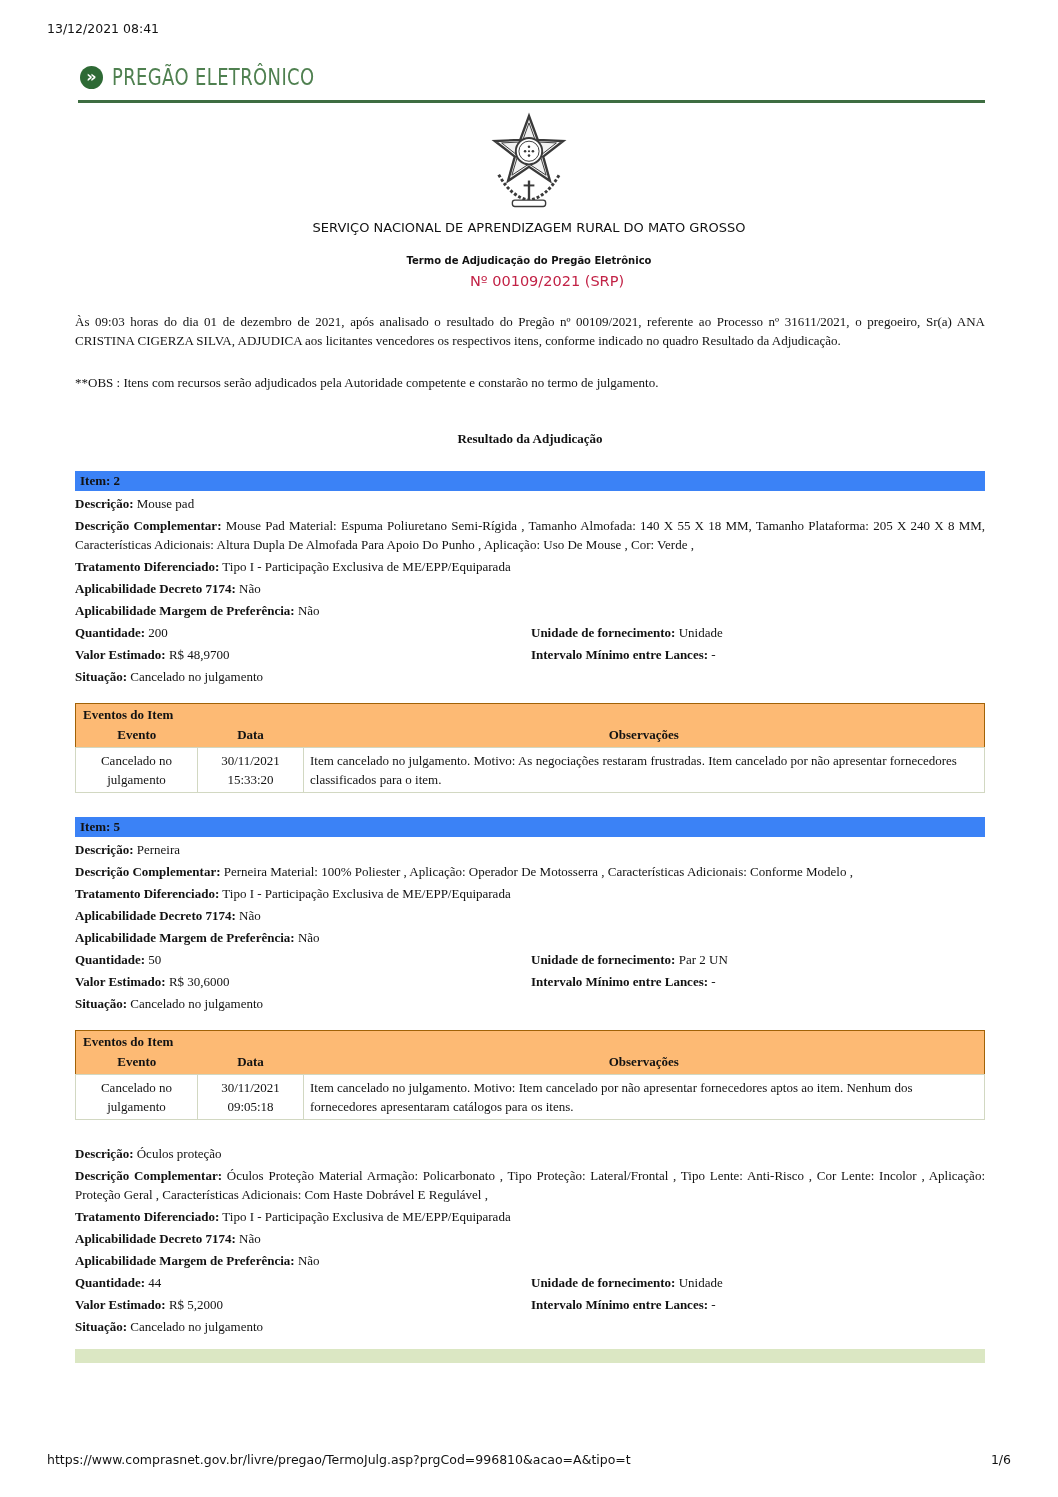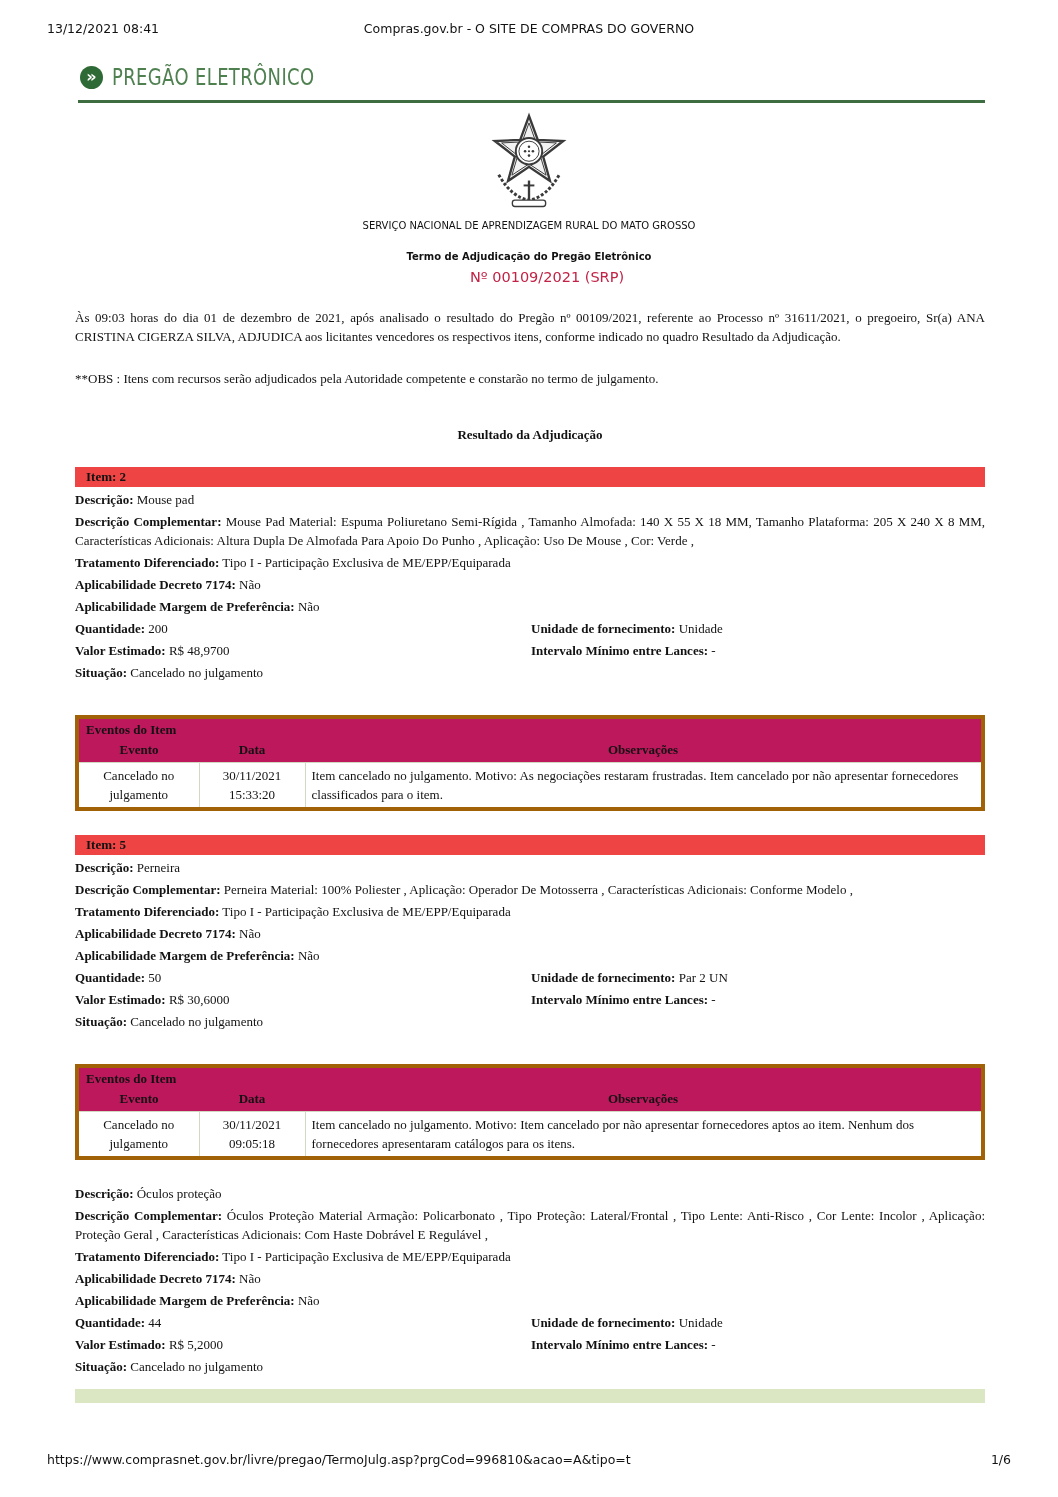--- a/index.html
+++ b/index.html
@@ -21,60 +21,59 @@
     text-align:center; line-height:22px; font-size:16px; font-weight:bold; flex:0 0 auto;
   }
   .logo-text {
     font-size:23px; color:#4f8050; white-space:nowrap; letter-spacing:0.5px;
     transform:scaleX(0.78); transform-origin:left center; display:inline-block;
   }
   .rule { position:absolute; top:100px; left:78px; width:907px; height:3px; background:#3e6d41; }
 
   .main { position:absolute; top:112px; left:0; width:100%; }
   .emblem { text-align:center; height:98px; }
-  .org { text-align:center; font-size:10px; margin-top:10px; }
+  .org { text-align:center; font-size:13px; margin-top:10px; }
   .doc-title { text-align:center; font-size:10px; font-weight:bold; margin-top:20px; }
   .doc-num { text-align:center; font-size:14.5px; color:#c22246; margin-top:7px;padding-left:36px; }
 
   .content { margin:0 73px 0 75px;font-family:Liberation Serif, serif; }
   .intro { margin:23px 0 0; text-align:justify; line-height:19px; }
   .obs { margin:23px 0 0; line-height:19px; }
   .result-title { text-align:center; font-weight:bold; margin-top:39px; }
 
   .item { margin-top:24px; }
-  .item-bar { background:#ef4444; font-weight:bold; padding:2px 11px;margin-top:8px; }
+  .item-bar { background:#3b82f6; font-weight:bold; padding:2px 5px;margin-top:8px; }
   .fields p { margin:3px 0 0; line-height:19px; }
   .fields .just { text-align:justify; }
   .cols { display:flex; }
   .cols .left { width:456px; flex:0 0 auto; }
   .cols .right { flex:1; }
 
   table.events {
     width:100%; border-collapse:collapse; table-layout:fixed;
-    margin-top:33px; background:#be185d; border:4px solid #a16207;
+    margin-top:17px; background:#fdba74; border:1px solid #a16207;
   }
   table.events td, table.events th { font-size:13px; vertical-align:top; }
   .ev-title td { font-weight:bold; padding:3px 7px 2px; text-align:left; }
   .ev-head th { font-weight:bold; text-align:center; padding:2px 16px 4px; }
   .ev-row td { background:#ffffff; border:1px solid #d2d8c2; line-height:19px; padding:3px 6px; }
   .ev-row td.c { text-align:center; }
 
   .cut-bar { height:14px; background:#dbe7c3; margin-top:13px; }
 
   .footer {
     position:absolute; top:1452px; left:47px; right:47px;
     display:flex; justify-content:space-between; font-size:12.5px;
   }
 </style>
 </head>
 <body>
 
 <div class="print-head">
   <span class="print-date">13/12/2021 08:41</span>
-  <span class="print-title">Compras.gov.br - O SITE DE COMPRAS DO GOVERNO</span>
 </div>
 
 <div class="logo-row">
   <span class="logo-circle">»</span>
   <span class="logo-text">PREGÃO ELETRÔNICO</span>
 </div>
 <div class="rule"></div>
 
 <div class="main">
 

